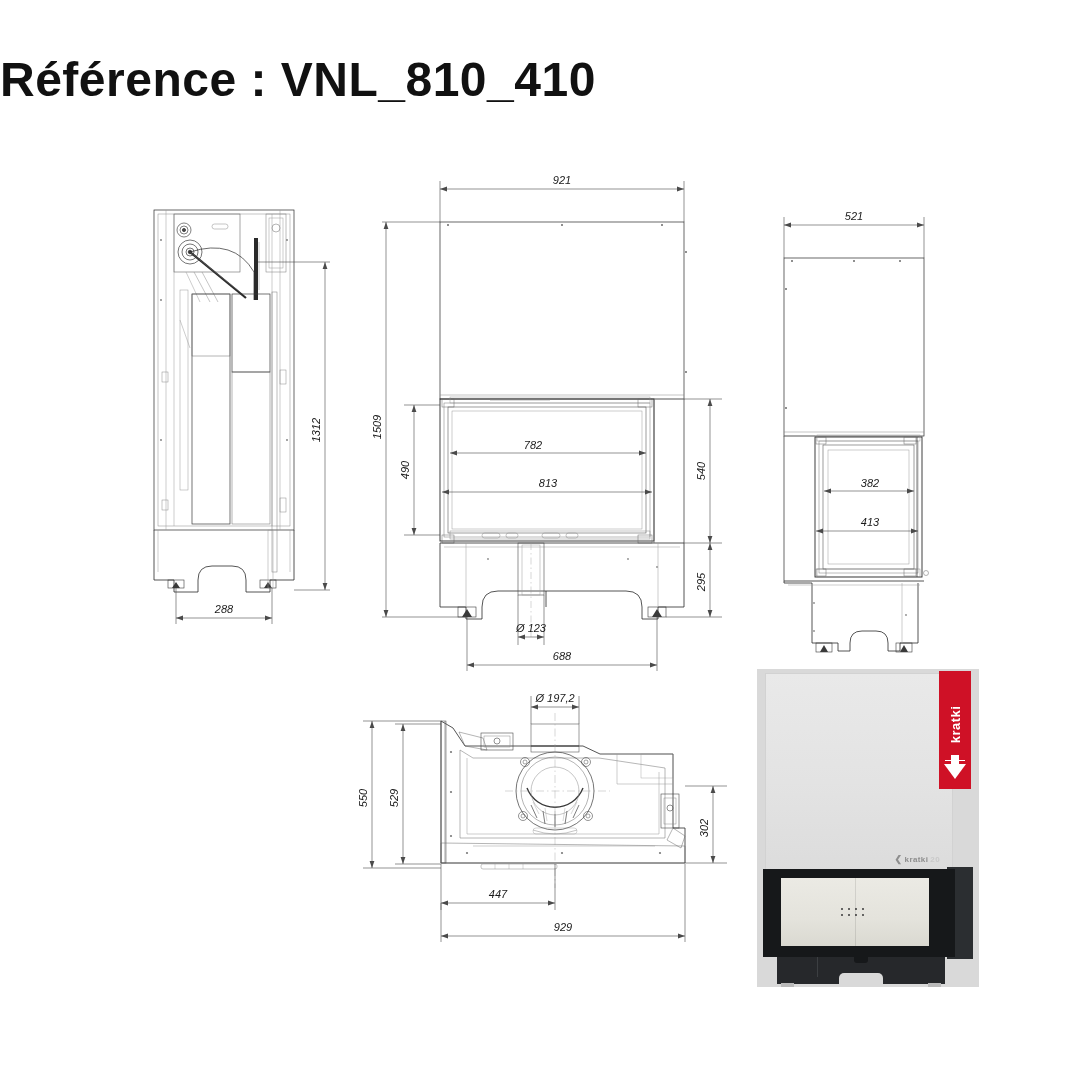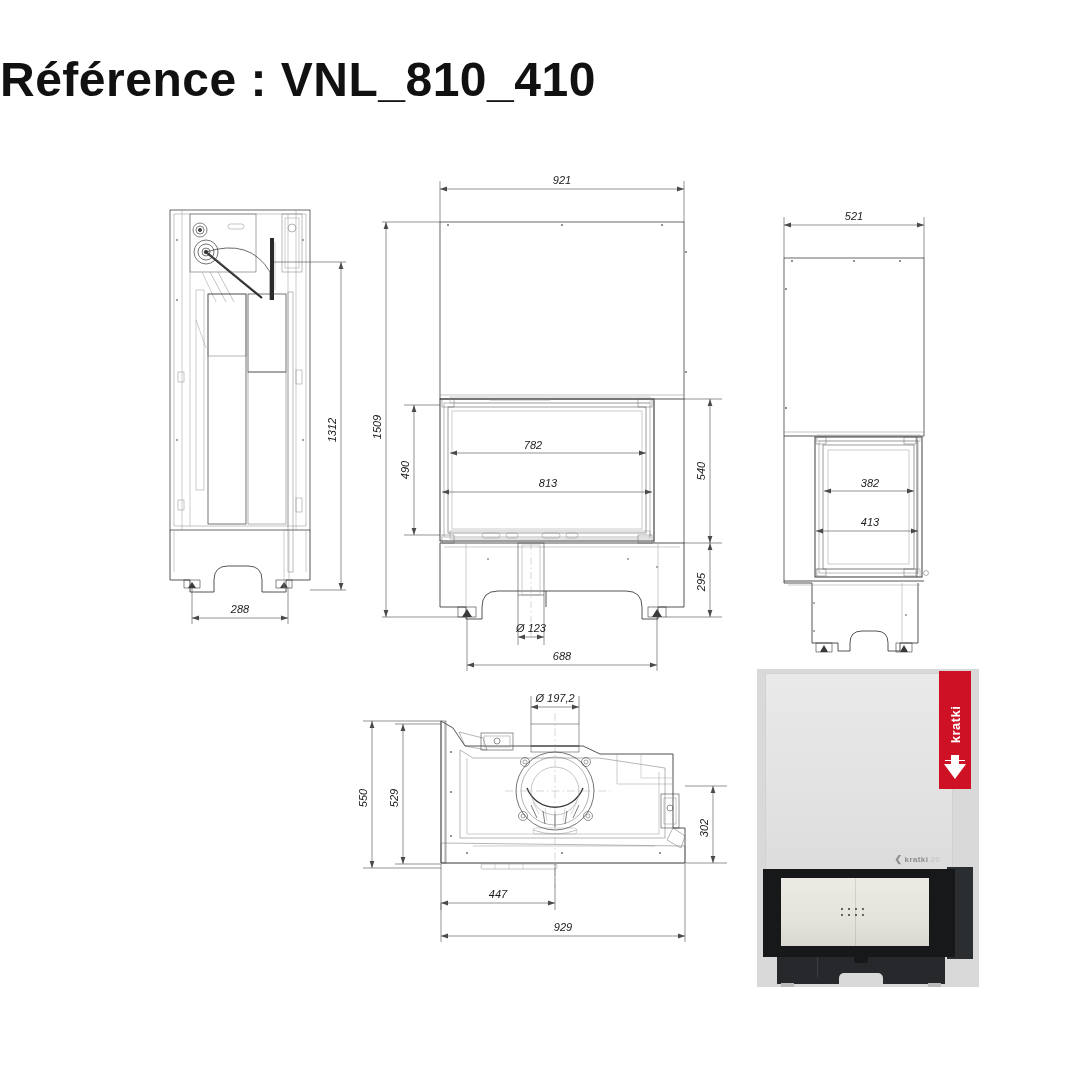--- a/index.html
+++ b/index.html
@@ -92,21 +92,21 @@
   .foot.l{left:4px;} .foot.r{right:4px;}
   .pedestal-seam{position:absolute;left:40px;top:0;width:1px;height:20px;background:#3c3f42;}
 </style>
 </head>
 <body>
 
 <div class="page">
 
   <div class="title">Référence : VNL_810_410</div>
 
-  <div class="view" style="left:144px;top:180px;">
+  <div class="view" style="left:128px;top:180px;">
     <svg width="230" height="470" viewBox="0 0 230 470">
       <g fill="none" stroke="#2a2a2a" stroke-width="0.7">
 
         <rect x="26" y="30" width="140" height="320"></rect>
         <rect x="30" y="34" width="132" height="312" stroke="#8a8a8a" stroke-width="0.5"></rect>
 
         <line x1="38" y1="30" x2="38" y2="350" stroke="#9a9a9a" stroke-width="0.5"></line>
         <line x1="46" y1="34" x2="46" y2="346" stroke="#9a9a9a" stroke-width="0.5"></line>
         <line x1="152" y1="30" x2="152" y2="350" stroke="#9a9a9a" stroke-width="0.5"></line>
         <line x1="144" y1="34" x2="144" y2="346" stroke="#9a9a9a" stroke-width="0.5"></line>

